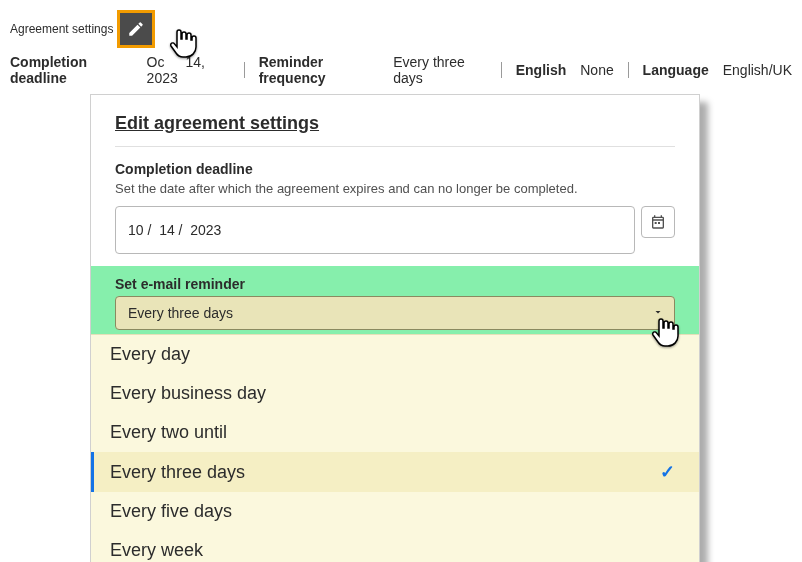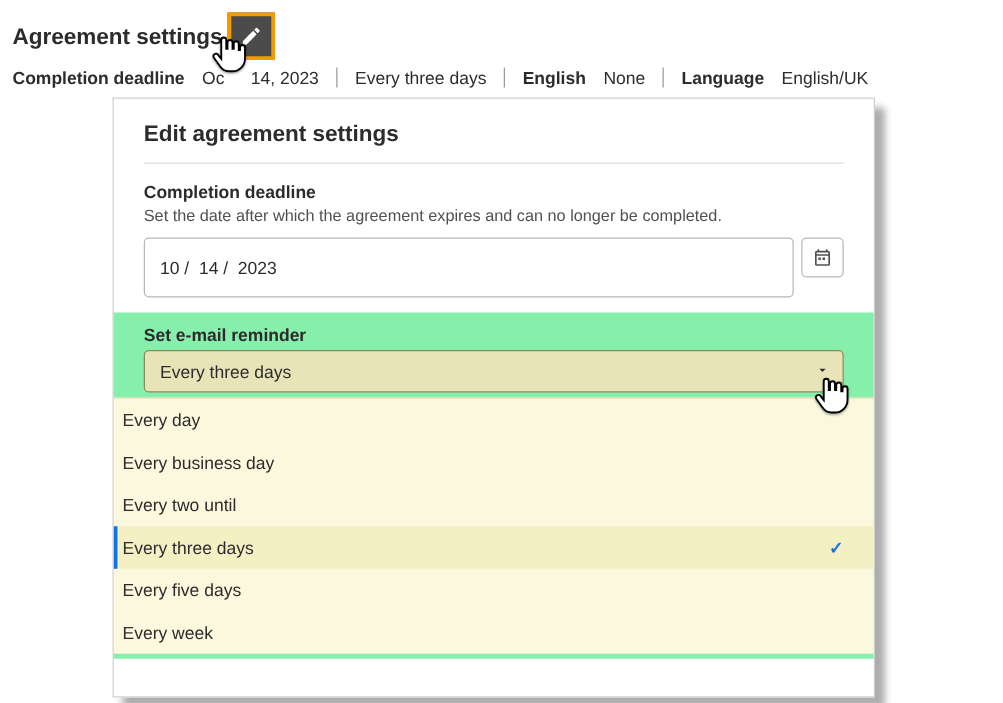--- a/index.html
+++ b/index.html
@@ -13,22 +13,22 @@
     width: 802px;
   }
   .page-header {
     display: flex;
     align-items: center;
     gap: 4px;
     margin-bottom: 6px;
     position: relative;
   }
   .page-title {
-    font-size: 18px;
-    font-weight: 700;
+    font-size: 12px;
+    font-weight: 400;
     color: #2c2c2c;
   }
   .edit-btn {
     width: 38px;
     height: 38px;
     border: 3px solid #f29b00;
     background: #4b4b4b;
     display: flex;
     align-items: center;
     justify-content: center;
@@ -75,20 +75,21 @@
     border: 1px solid #d0d0d0;
     padding: 18px 24px 16px 24px;
     z-index: 1;
   }
   .dialog-title {
     font-size: 18px;
     font-weight: 700;
     padding-bottom: 12px;
     border-bottom: 1px solid #e0e0e0;
     margin-bottom: 14px;
+    text-decoration: underline;
   }
   .section-title {
     font-weight: 700;
     font-size: 14px;
     margin-bottom: 4px;
   }
   .section-hint {
     font-size: 13px;
     color: #505050;
     margin-bottom: 10px;
@@ -142,22 +143,22 @@
     right: 10px;
     top: 50%;
     transform: translateY(-50%);
   }
   .dropdown {
     margin: 4px -24px 0 -24px;
     background: #fbf8dd;
     border-top: 1px solid #e4e0b8;
   }
   .dropdown .opt {
-    padding: 9px 24px 9px 4px;
-    font-size: 14px;
+    padding: 9px 24px 9px 16px;
+    font-size: 18px;
     cursor: pointer;
     display: flex;
     align-items: center;
     justify-content: space-between;
     border-left: 3px solid transparent;
   }
   .dropdown .opt.selected {
     background: #f5efc4;
     border-left: 3px solid #1473e6;
   }
@@ -187,20 +188,21 @@
     <svg width="30" height="34" viewBox="0 0 30 34">
         <path fill="#fff" stroke="#000" stroke-width="1.5" d="M11 4c1 0 2 .8 2 2v7h1V8c0-1.1.9-2 2-2s2 .9 2 2v5h1v-4c0-1.1.9-2 2-2s2 .9 2 2v5h1v-2c0-1.1.9-2 2-2s2 .9 2 2v9c0 5-4 10-10 10h-3c-3 0-5-1-7-4l-5-7c-.6-1-.3-2.2.7-2.8 1-.6 2.2-.3 2.8.7L9 21V6c0-1.2.9-2 2-2z"></path>
       </svg>
   </div>
 </div>
 
 <div class="info-row">
   <span class="label">Completion deadline</span>
   <span><span>Oc</span><span style="visibility:hidden">xxx</span><span>14, 2023</span></span>
   <span class="sep"></span>
+  <span class="label">Reminder frequency</span>
   <span>Every three days</span>
   <span class="sep"></span>
   <span class="label">English</span>
   <span>None</span>
   <span class="sep"></span>
   <span class="label">Language</span>
   <span>English/UK</span>
 </div>
 
 <div class="dialog-wrap">

